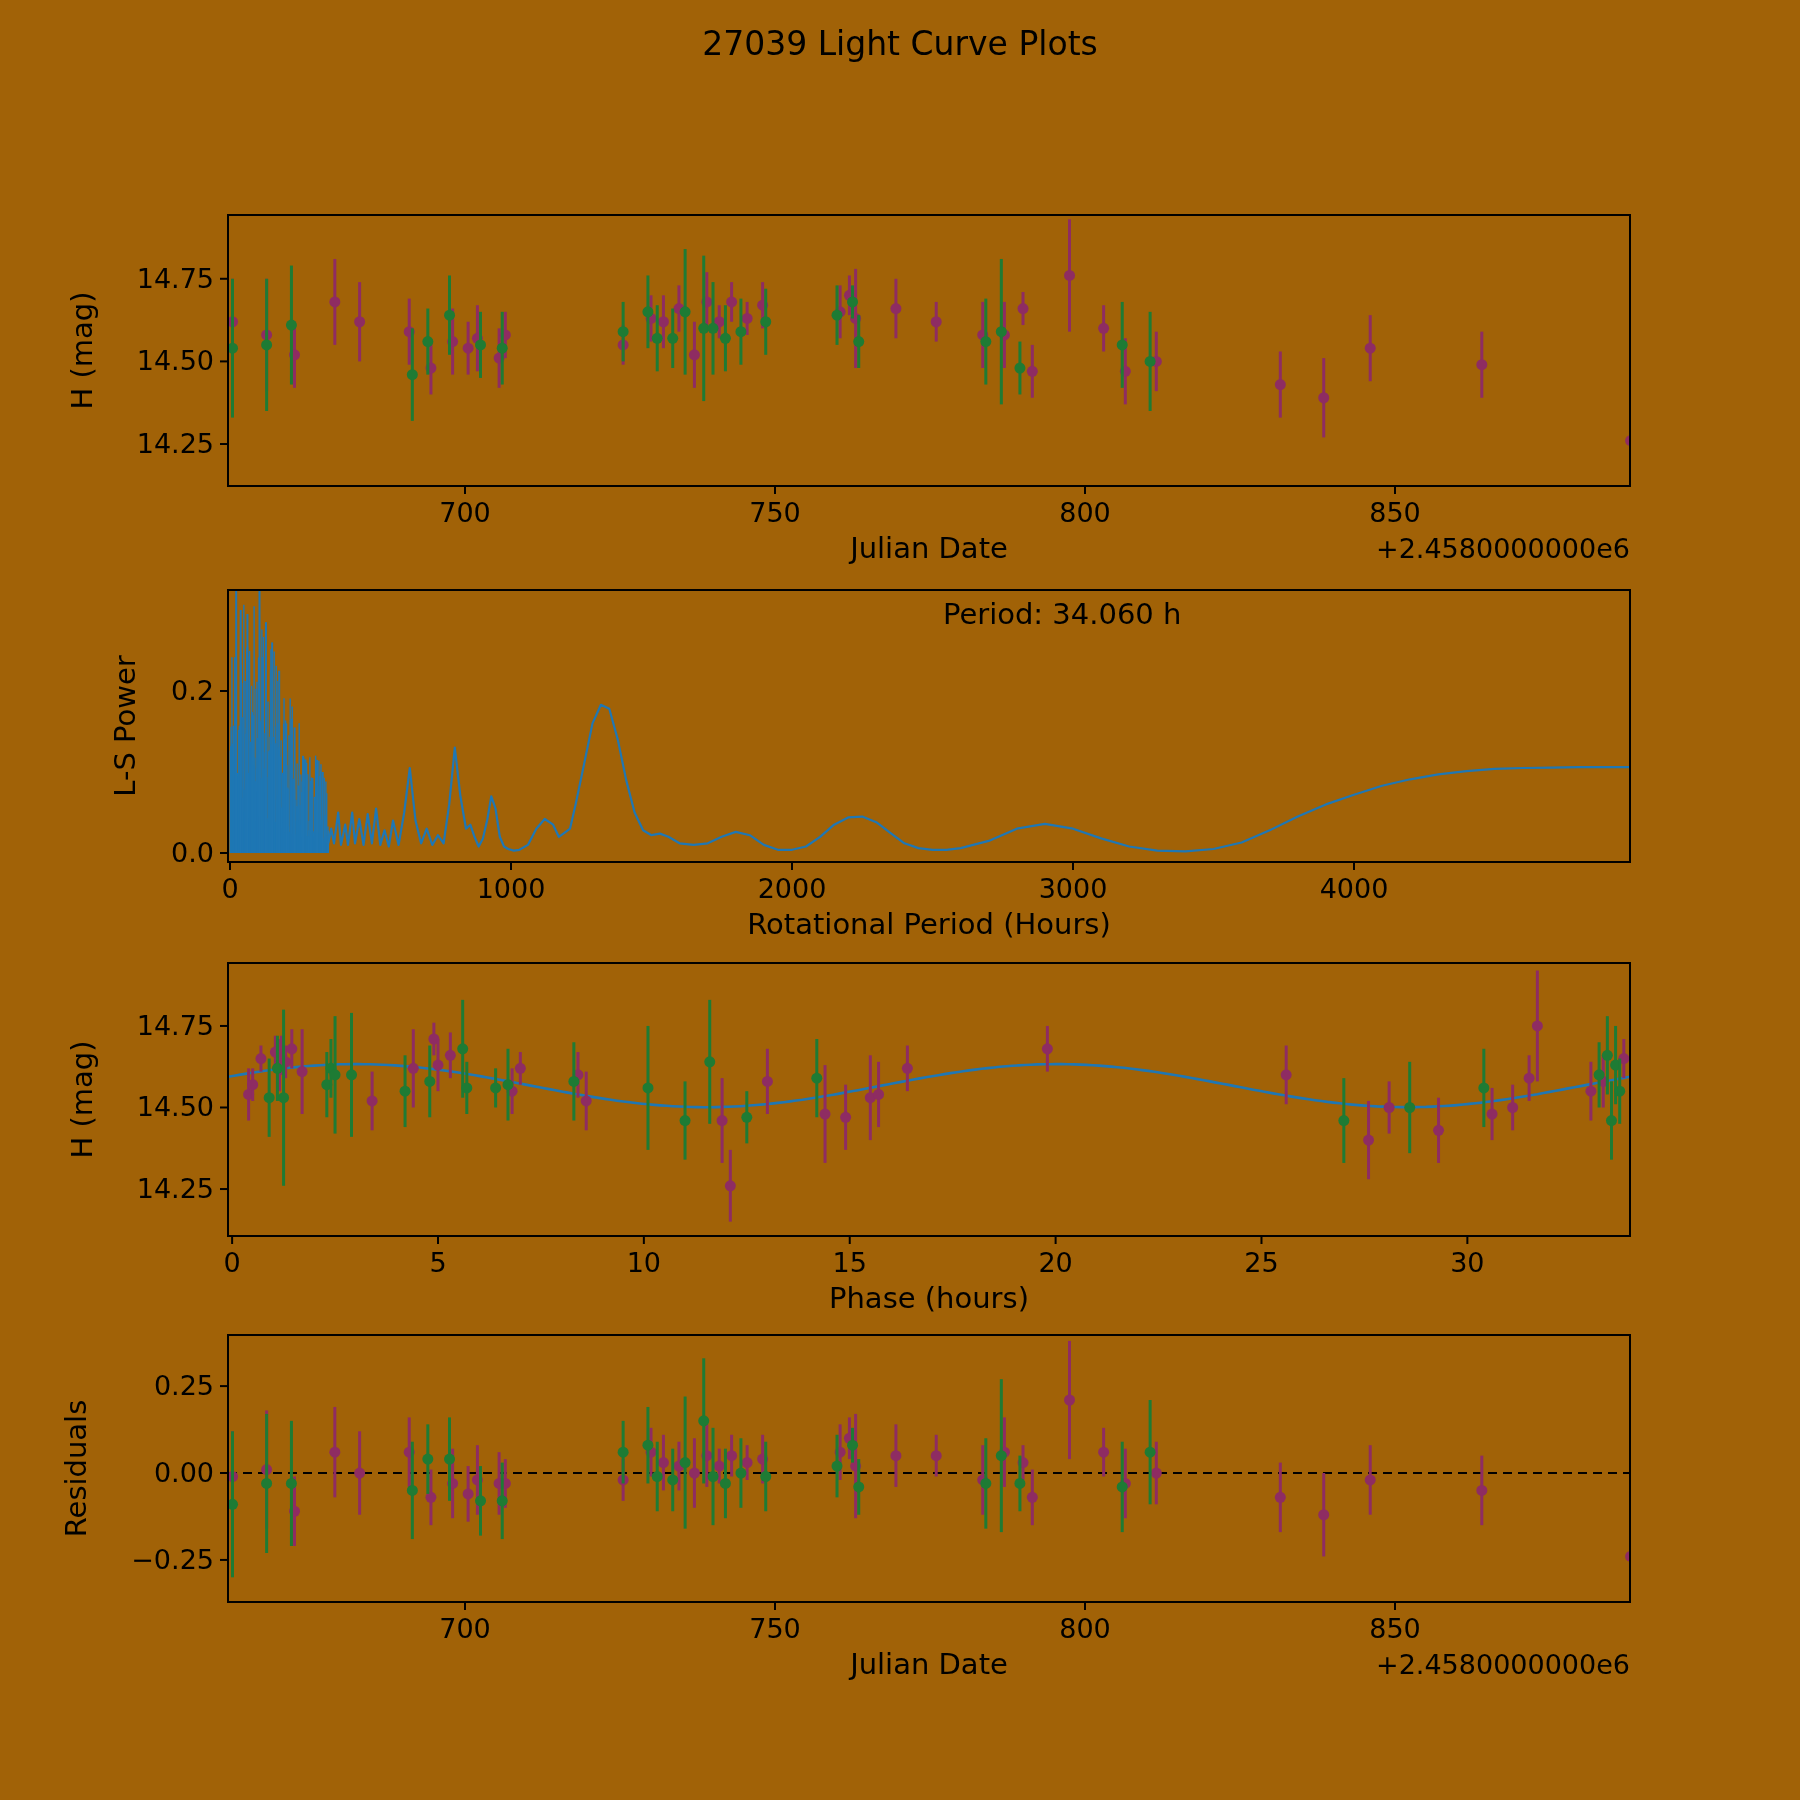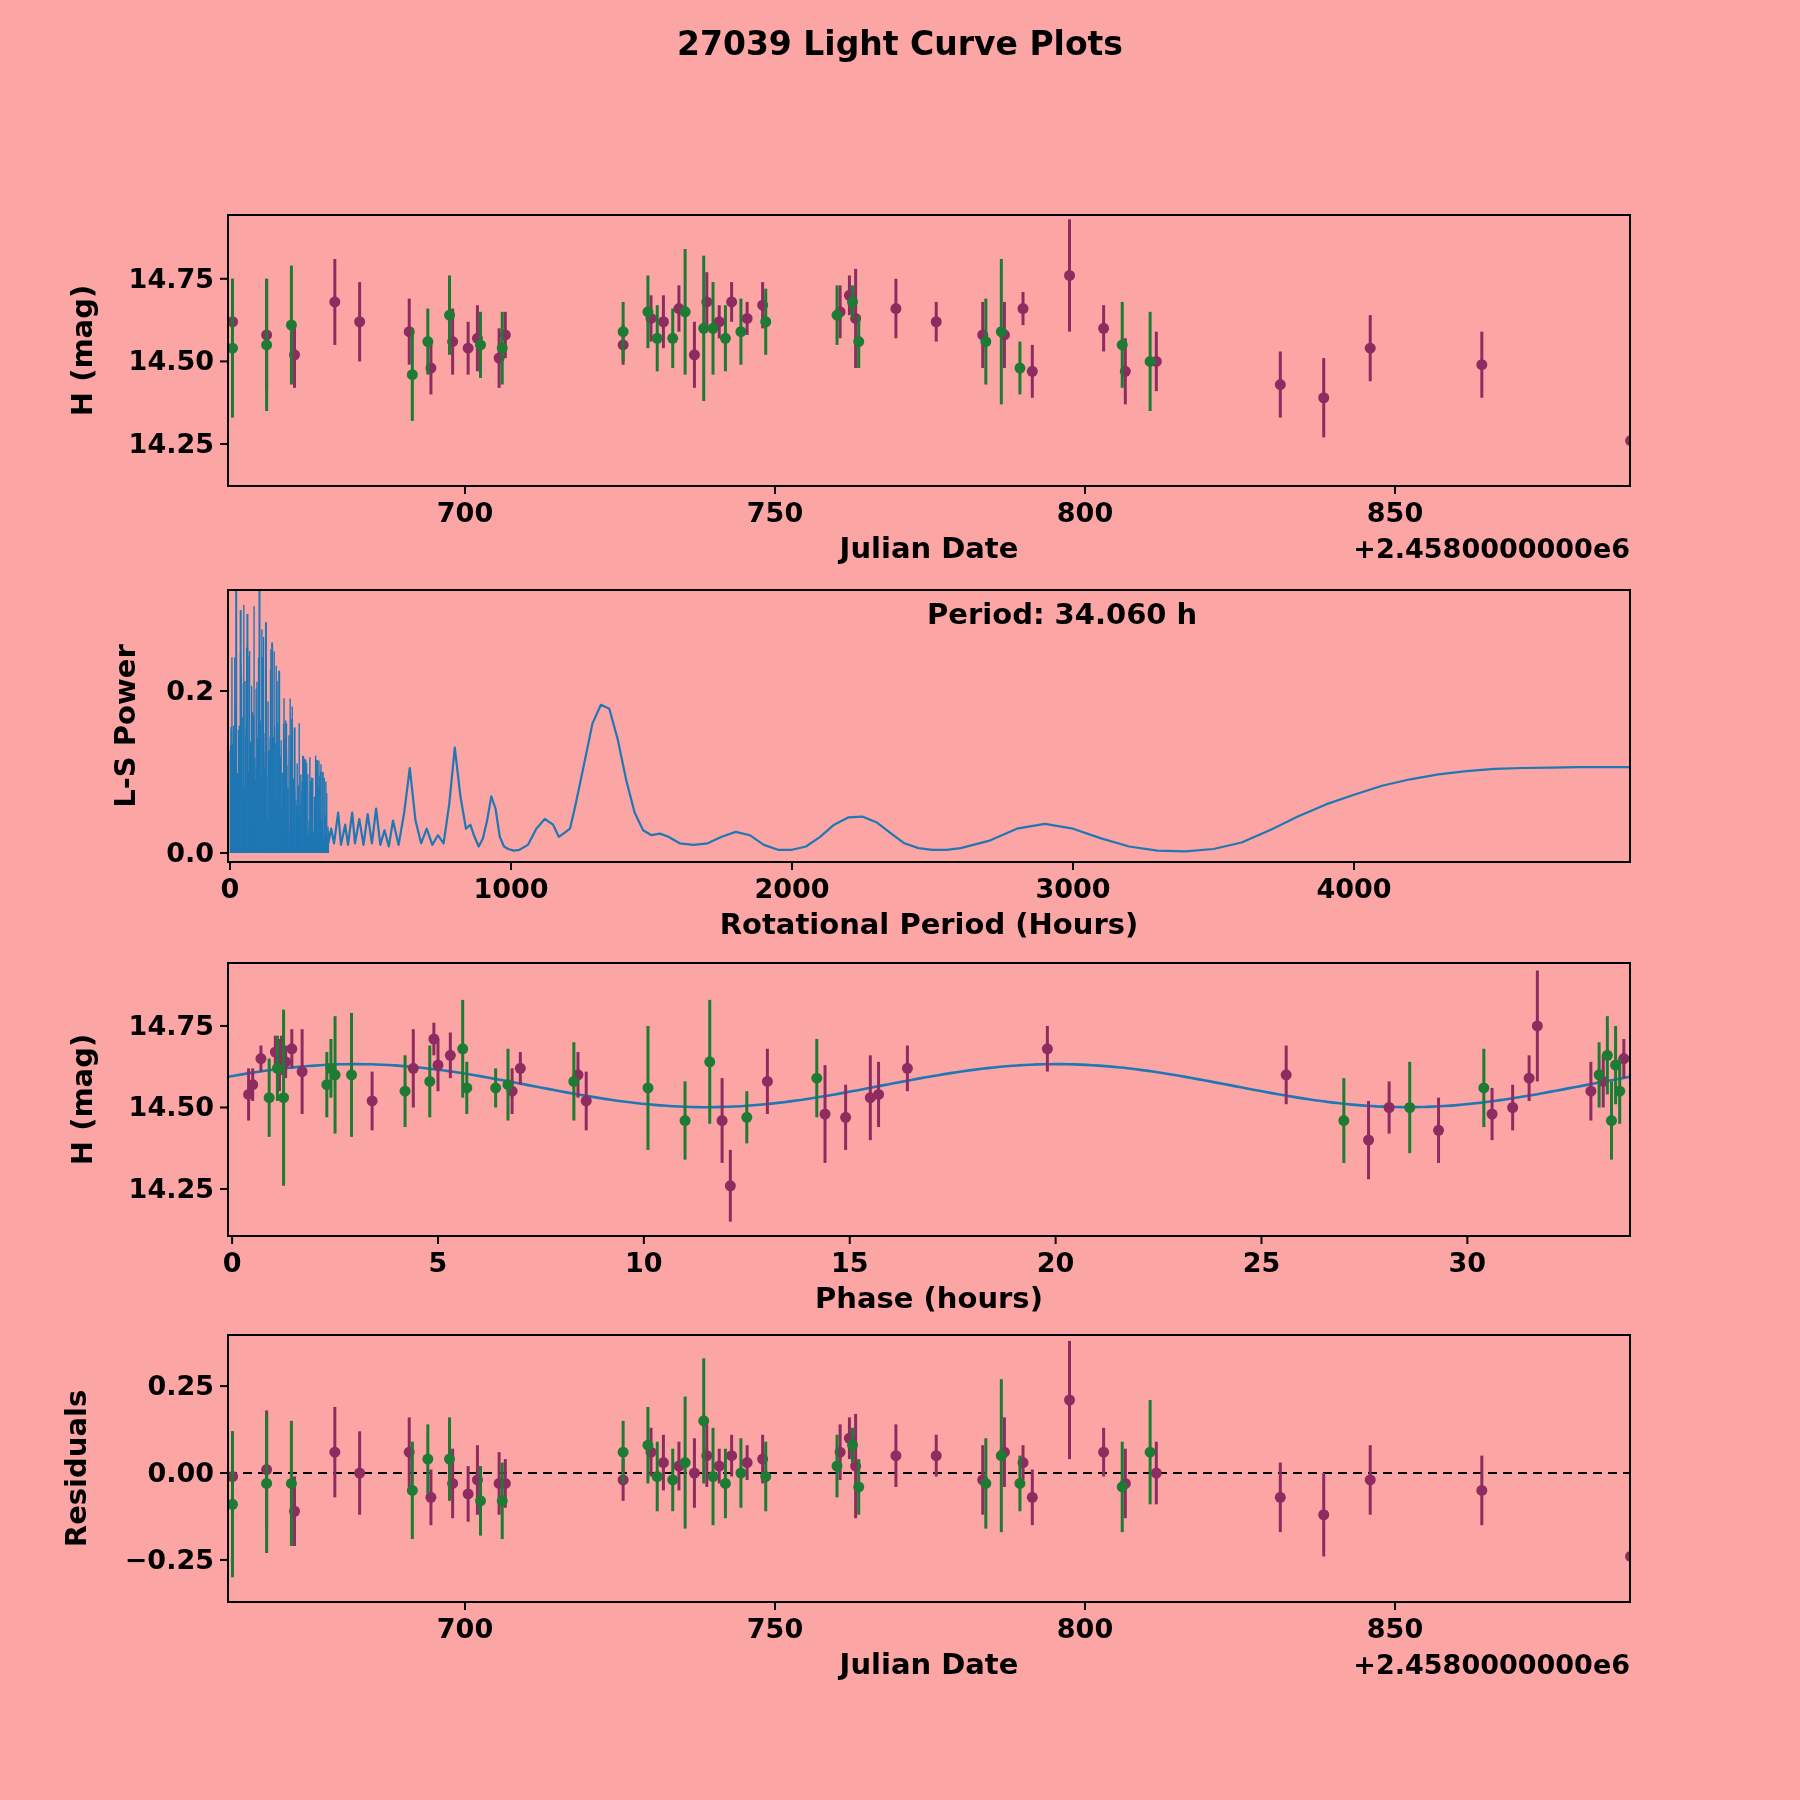--- a/index.html
+++ b/index.html
@@ -1,17 +1,17 @@
 <!DOCTYPE html>
 <html><head>
 <meta charset="utf-8">
 <style>
   html,body{margin:0;padding:0;background:#ffffff;}
-  #figure{position:relative;width:1800px;height:1800px;background:#fca5a5;
-          font-family:"DejaVu Sans", sans-serif;color:#000;font-weight:bold;}
+  #figure{position:relative;width:1800px;height:1800px;background:#a16207;
+          font-family:"DejaVu Sans", sans-serif;color:#000;}
   #figure-title{position:absolute;top:24px;left:0;right:0;text-align:center;
           font-size:33px;color:#000;}
   #chart-svg{position:absolute;left:0;top:0;}
   text{fill:#000;}
 </style>
 </head>
 <body>
 
 <div id="figure">
   <div id="figure-title">27039 Light Curve Plots</div>

